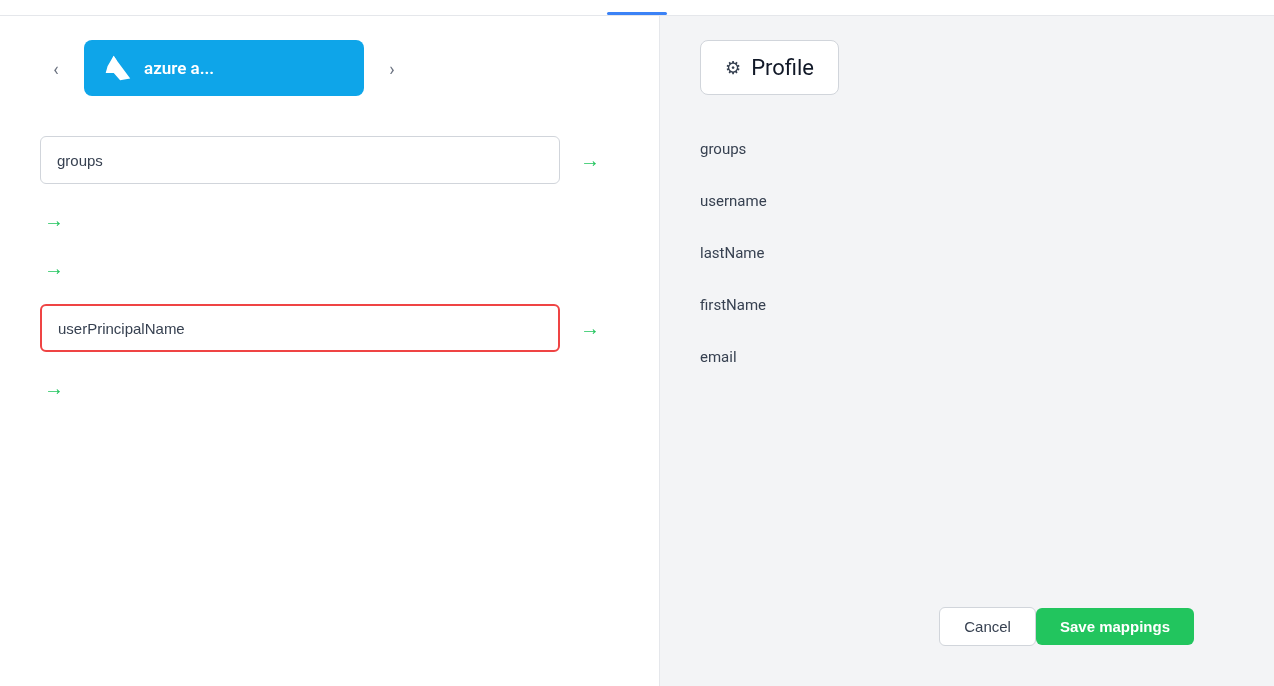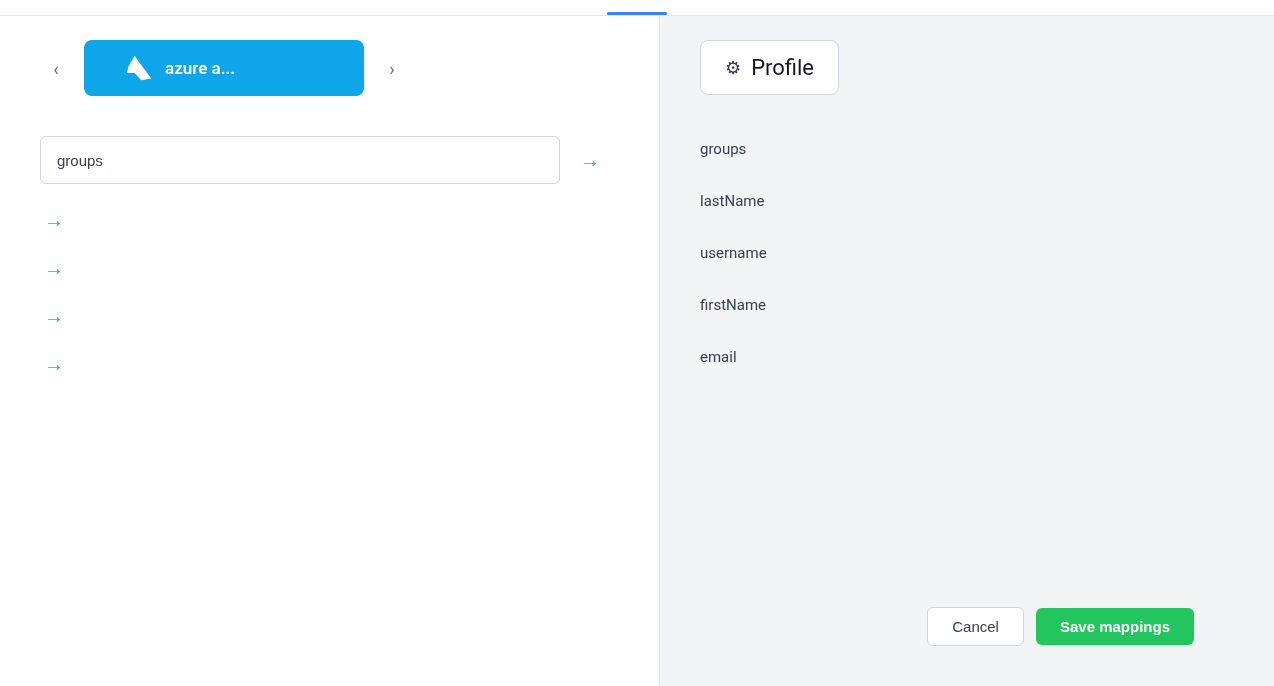--- a/index.html
+++ b/index.html
@@ -70,21 +70,21 @@
       justify-content: center;
       cursor: pointer;
       color: #6b7280;
       font-size: 18px;
       flex-shrink: 0;
     }
 
     .azure-button {
       background: #0ea5e9;
       border-radius: 8px;
-      padding: 14px 41px;
+      padding: 14px 20px;
       display: flex;
       align-items: center;
       gap: 12px;
       cursor: pointer;
       flex: 1;
       max-width: 280px;
     }
 
     .azure-logo {
       width: 28px;
@@ -187,21 +187,21 @@
     .target-field-name {
       font-size: 15px;
       color: #374151;
     }
 
     
     .bottom-bar {
       display: flex;
       justify-content: flex-end;
       align-items: center;
-      gap: 12px;
+      gap: 0;
       padding: 16px 40px;
       background: #f3f4f6;
       margin-top: auto;
     }
 
     .cancel-button {
       background: #ffffff;
       border: 1.5px solid #d1d5db;
       border-radius: 6px;
       padding: 10px 24px;
@@ -271,20 +271,21 @@
 
         <div class="mapping-row">
           <span class="arrow-icon">→</span>
         </div>
 
         <div class="mapping-row">
           <span class="arrow-icon">→</span>
         </div>
 
         <div class="mapping-row">
+          <input class="field-input highlighted" value="userPrincipalName" readonly="" style="">
           <span class="arrow-icon">→</span>
         </div>
 
         <div class="mapping-row">
           <span class="arrow-icon">→</span>
         </div>
 
       </div>
     </div>
 
@@ -296,25 +297,25 @@
           <span class="profile-label">Profile</span>
         </div>
 
         <div class="target-fields">
 
           <div class="target-row">
             <span class="target-field-name">groups</span>
           </div>
 
           <div class="target-row">
+            <span class="target-field-name">username</span>
+          </div>
+
+          <div class="target-row">
             <span class="target-field-name">lastName</span>
-          </div>
-
-          <div class="target-row">
-            <span class="target-field-name">username</span>
           </div>
 
           <div class="target-row">
             <span class="target-field-name">firstName</span>
           </div>
 
           <div class="target-row">
             <span class="target-field-name">email</span>
           </div>
 

